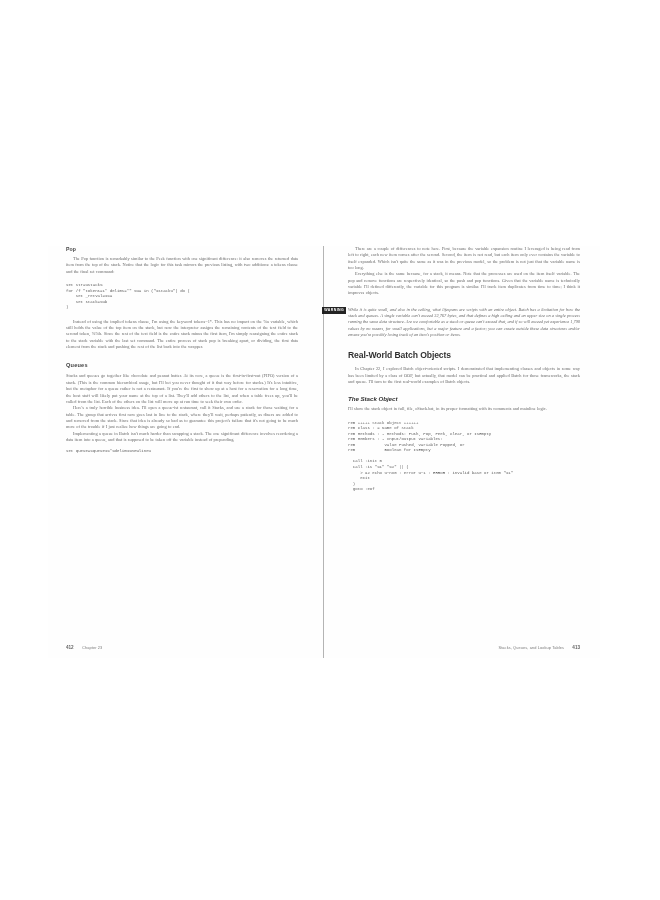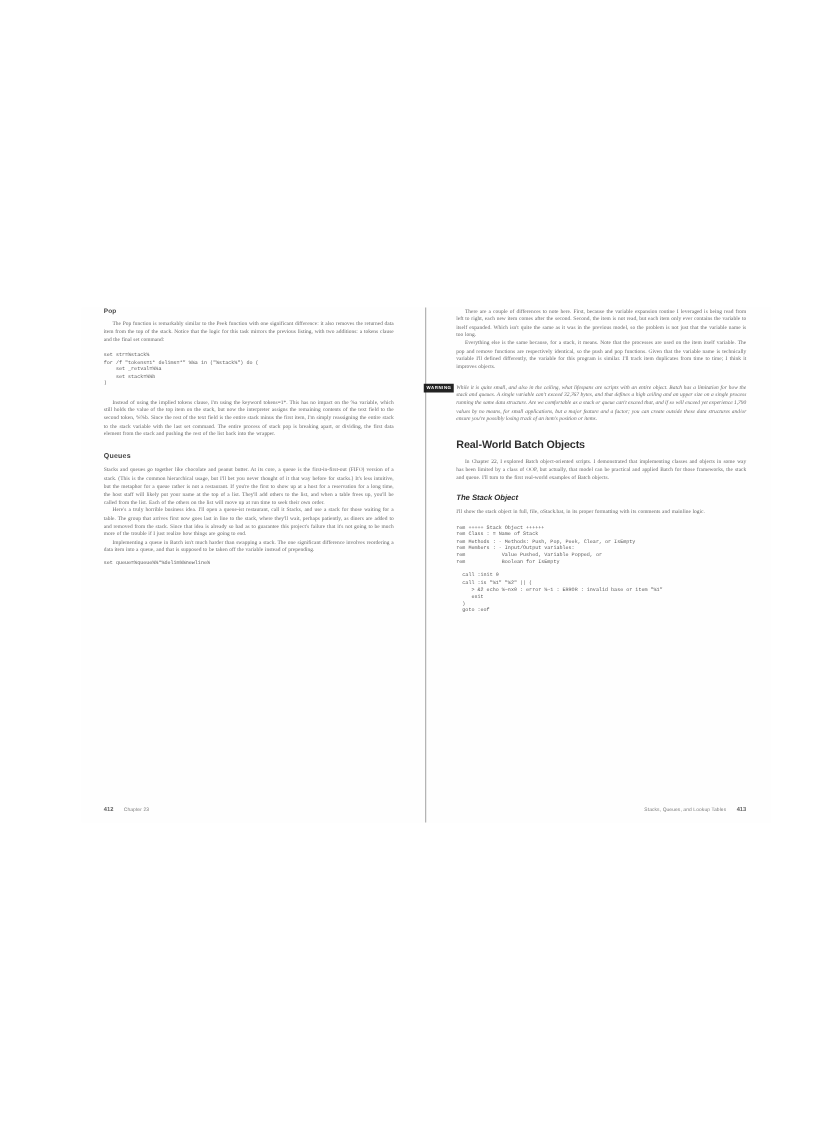--- a/index.html
+++ b/index.html
@@ -11,21 +11,21 @@
     position: relative;
     width: 660px;
     height: 900px;
     background: #ffffff;
     overflow: hidden;
     font-family: "Liberation Serif", serif;
   }
   
   #spread {
     position: absolute;
-    left: 65px;
+    left: 48px;
     top: 246px;
     width: 552px;
     height: 412px;
     background: #fefefe;
   }
   .gutter {
     position: absolute;
     left: 275px;
     top: 0;
     width: 1px;

